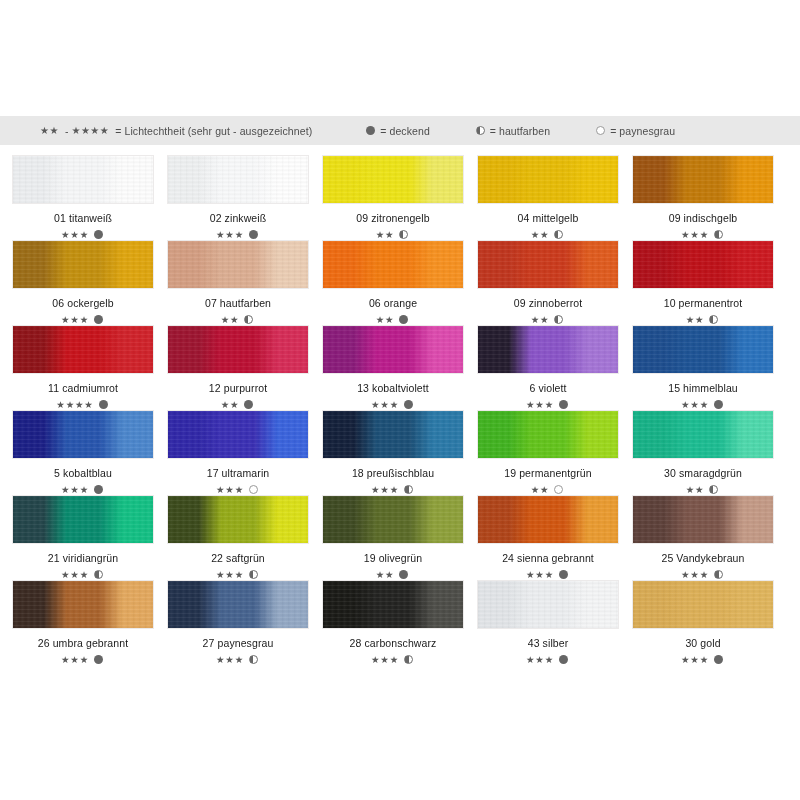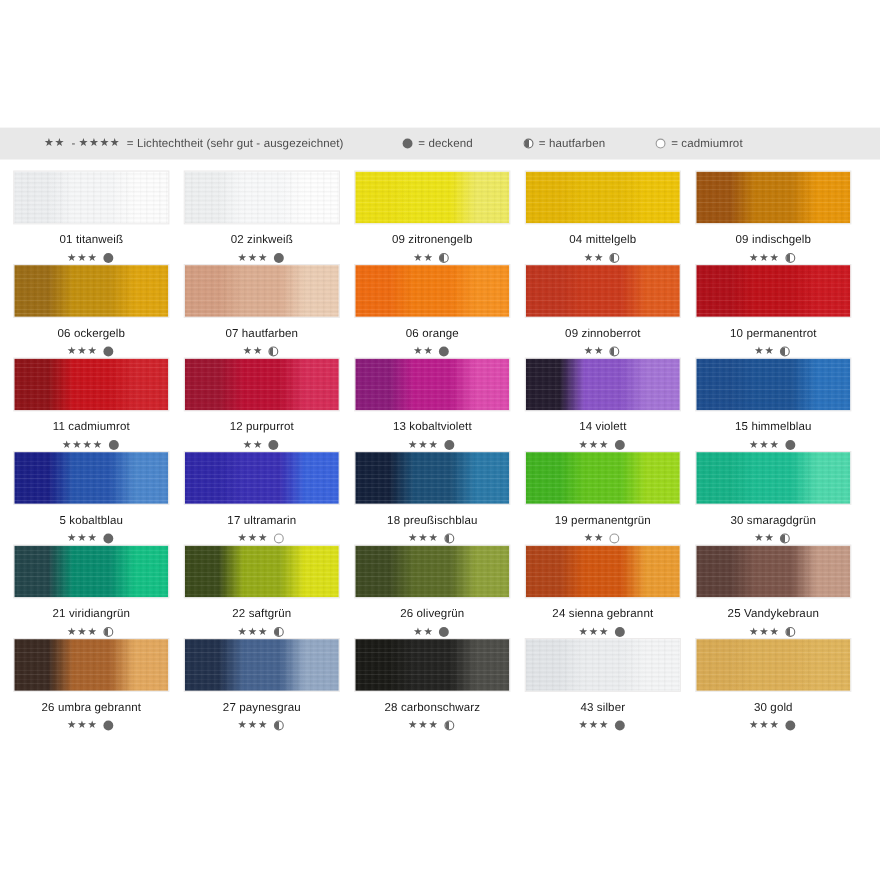--- a/index.html
+++ b/index.html
@@ -122,21 +122,21 @@
 
     <div class="legend-group legend-op">
       <span class="dot half"></span>
       <span class="eq">=</span>
       <span class="legend-text">hautfarben</span>
     </div>
 
     <div class="legend-group legend-op">
       <span class="dot open"></span>
       <span class="eq">=</span>
-      <span class="legend-text">cadmiumrot</span>
+      <span class="legend-text">paynesgrau</span>
     </div>
 
   </div>
 
   <div class="grid" id="swatch-grid">
       <div class="row">
         <div class="cell">
           <div class="swatch" style="background: linear-gradient(to right, rgb(236, 238, 240) 0%, rgb(236, 238, 240) 22%, rgb(246, 247, 248) 38%, rgb(246, 247, 248) 62%, rgb(253, 253, 253) 78%, rgb(253, 253, 253) 100%);">
             <div class="tex"></div>
             <div class="tex2"></div>
@@ -281,21 +281,21 @@
           <div class="marks">
             <span class="stars">★★★</span>
             <span class="dot full"></span>
           </div>
         </div>
         <div class="cell">
           <div class="swatch" style="background: linear-gradient(to right, rgb(36, 28, 46) 0%, rgb(36, 28, 46) 22%, rgb(138, 84, 200) 38%, rgb(138, 84, 200) 62%, rgb(164, 116, 214) 78%, rgb(164, 116, 214) 100%);">
             <div class="tex"></div>
             <div class="tex2"></div>
           </div>
-          <div class="name">14 violett</div>
+          <div class="name">6 violett</div>
           <div class="marks">
             <span class="stars">★★★</span>
             <span class="dot full"></span>
           </div>
         </div>
         <div class="cell">
           <div class="swatch" style="background: linear-gradient(to right, rgb(29, 77, 142) 0%, rgb(29, 77, 142) 22%, rgb(29, 83, 149) 38%, rgb(29, 83, 149) 62%, rgb(42, 114, 189) 78%, rgb(42, 114, 189) 100%);">
             <div class="tex"></div>
             <div class="tex2"></div>
           </div>
@@ -384,21 +384,21 @@
           <div class="marks">
             <span class="stars">★★★</span>
             <span class="dot half"></span>
           </div>
         </div>
         <div class="cell">
           <div class="swatch" style="background: linear-gradient(to right, rgb(62, 74, 34) 0%, rgb(62, 74, 34) 22%, rgb(91, 107, 40) 38%, rgb(91, 107, 40) 62%, rgb(142, 160, 58) 78%, rgb(142, 160, 58) 100%);">
             <div class="tex"></div>
             <div class="tex2"></div>
           </div>
-          <div class="name">26 olivegrün</div>
+          <div class="name">19 olivegrün</div>
           <div class="marks">
             <span class="stars">★★</span>
             <span class="dot full"></span>
           </div>
         </div>
         <div class="cell">
           <div class="swatch" style="background: linear-gradient(to right, rgb(176, 68, 24) 0%, rgb(176, 68, 24) 22%, rgb(210, 86, 15) 38%, rgb(210, 86, 15) 62%, rgb(234, 155, 48) 78%, rgb(234, 155, 48) 100%);">
             <div class="tex"></div>
             <div class="tex2"></div>
           </div>

